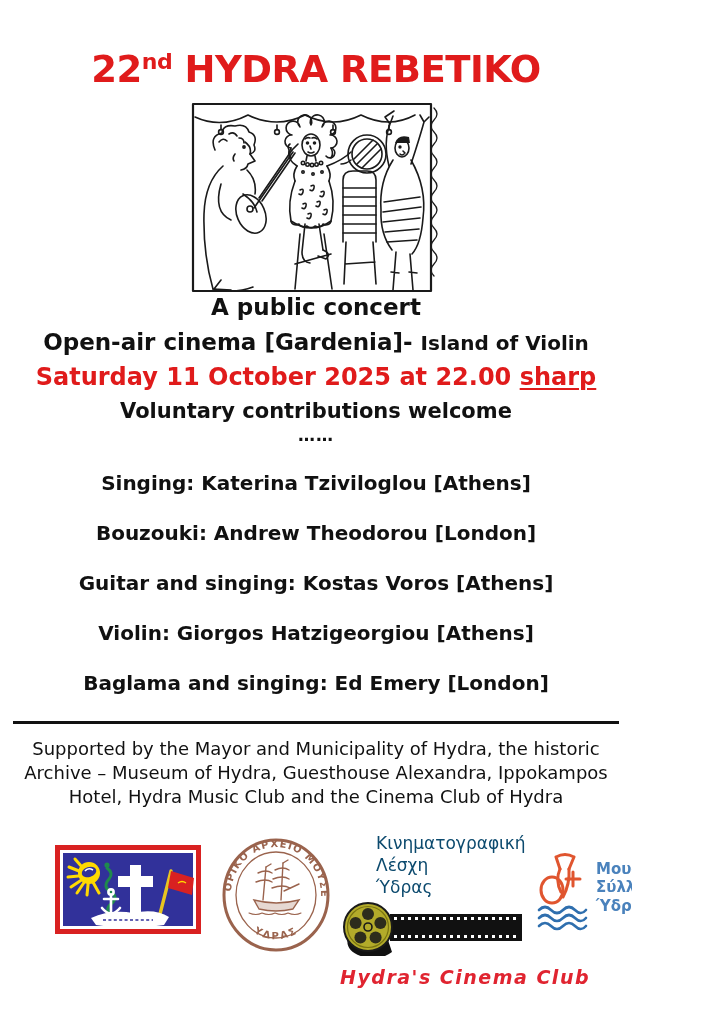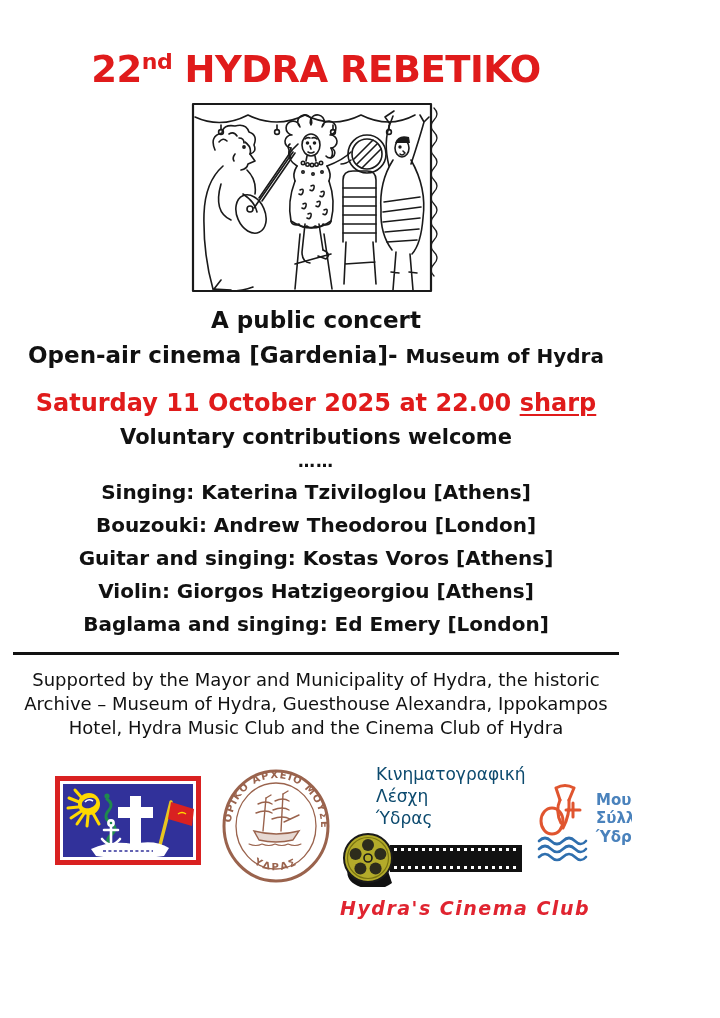--- a/index.html
+++ b/index.html
@@ -5,31 +5,31 @@
   html,body{margin:0;padding:0;background:#ffffff;}
   .page{position:relative;width:632px;height:1018px;background:#fff;overflow:hidden;
         font-family:"DejaVu Sans","Liberation Sans",sans-serif;color:#111;text-align:center;}
   
   .title{margin-top:48px;color:#e01b1b;font-weight:bold;font-size:37px;line-height:1.18;letter-spacing:-0.5px;}
   .title sup{font-size:22px;vertical-align:super;line-height:0;}
   
   .illus-wrap{margin:10px auto 0;width:250px;height:192px;}
   .illus-wrap svg{display:block;}
   
-  .concert{margin-top:13px;font-size:23px;font-weight:bold;}
+  .concert{margin-top:0;font-size:23px;font-weight:bold;}
   .venue{margin-top:9px;font-weight:bold;}
   .venue .v-main{font-size:23px;}
   .venue .v-sub{font-size:20px;}
-  .datetime{margin-top:21px;font-size:24px;font-weight:bold;color:#e01b1b;}
+  .datetime{margin-top:8px;font-size:24px;font-weight:bold;color:#e01b1b;}
   .datetime .sharp{text-decoration:underline;text-decoration-thickness:2px;text-underline-offset:3px;}
   .admission{margin-top:10px;font-size:21px;font-weight:bold;}
   .voluntary{margin-top:8px;font-size:21px;font-weight:bold;}
   .dots{margin-top:2px;font-size:17px;font-weight:bold;letter-spacing:1px;}
   .performers{margin-top:6px;}
-  .performer{font-size:20px;font-weight:bold;margin:9px 0;}
+  .performer{font-size:20px;font-weight:bold;margin:26px 0;}
   
   .rule{width:606px;margin:16px auto 0;border:0;border-top:3px solid #111;}
   .supporters{width:600px;margin:13px auto 0;font-size:18px;font-weight:normal;line-height:1.35;text-align:center;}
   
   .logos{position:relative;height:160px;margin-top:14px;text-align:left;}
   .logo{position:absolute;}
   .logo-flag{left:55px;top:21px;}
   .logo-seal{left:221px;top:13px;}
   .logo-cinema{left:340px;top:0;width:185px;}
   .cinema-greek{margin-left:36px;text-align:left;font-weight:normal;font-size:17px;line-height:1.3;color:#0c4a6e;margin-top:8px;}
@@ -130,21 +130,21 @@
         <path d="M220 58 Q236 86 232 116 Q230 142 221 152"></path>
         <path d="M193 100 L229 95 M192 110 L230 105 M192 120 L229 116 M194 130 L228 127 M196 140 L226 138"></path>
         <path d="M205 150 L202 188 M219 152 L222 188 M200 170 l8 1 M218 170 l8 1"></path>
       </g>
     </svg>
   </div>
 
   <div class="concert">A public concert</div>
 
   <div class="venue">
-    <span class="v-main">Open-air cinema [Gardenia]- </span><span class="v-sub">Museum of Hydra</span>
+    <span class="v-main">Open-air cinema [Gardenia]- </span><span class="v-sub">Island of Violin</span>
   </div>
 
   <div class="datetime">
     <span>Saturday 11 October 2025 at 22.00 </span><span class="sharp">sharp</span>
   </div>
 
   <div class="voluntary">Voluntary contributions welcome</div>
   <div class="dots">……</div>
 
   <div class="performers">

